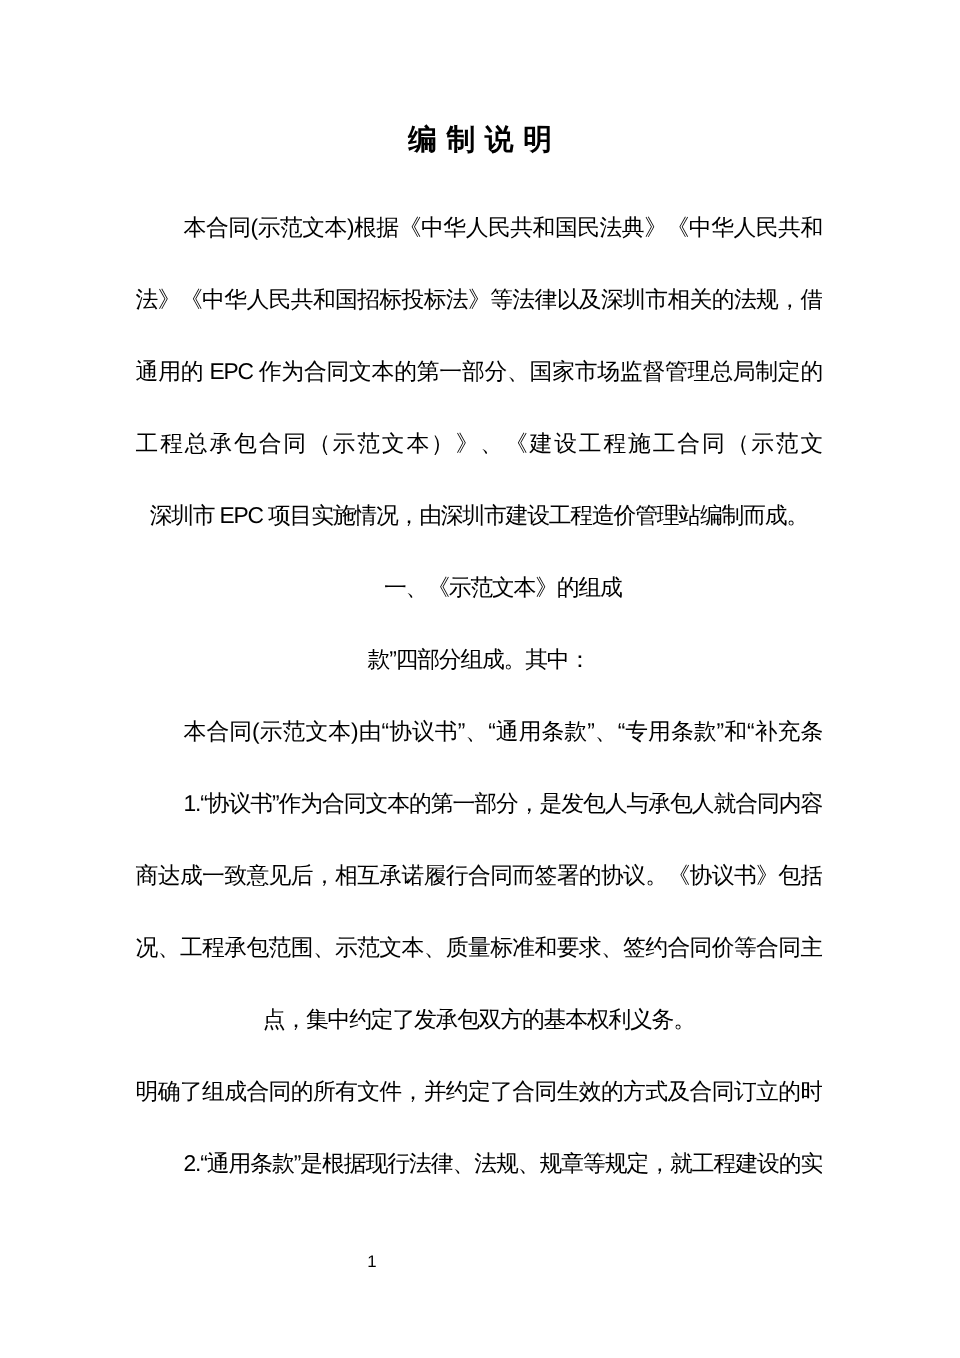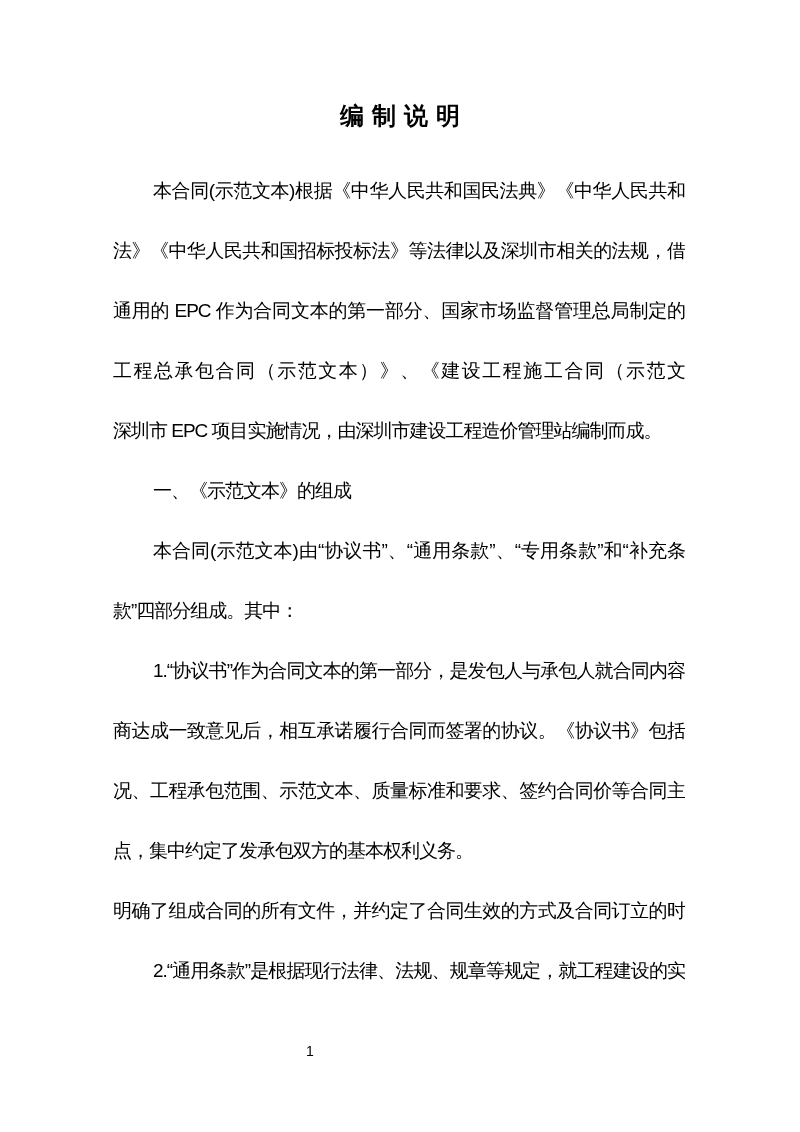--- a/index.html
+++ b/index.html
@@ -35,21 +35,21 @@
     top: 161px;
     left: 113px;
     width: 572px;
     font-size: 19px;
     line-height: 60px;
     letter-spacing: -1px;
   }
   .t-line {
     height: 60px;
     overflow: hidden;
-    text-align: left;
+    text-align: center;
   }
   .t-line.justify {
     text-align: justify;
     text-align-last: justify;
   }
   .t-line.indent {
     text-indent: 40px;
   }
   .page-number {
     position: absolute;
@@ -67,22 +67,22 @@
 <div class="sheet">
   <h1 class="doc-title">编制说明</h1>
 
   <div class="doc-body">
       <div class="t-line justify indent">本合同(示范文本)根据《中华人民共和国民法典》《中华人民共和国建筑</div>
       <div class="t-line justify">法》《中华人民共和国招标投标法》等法律以及深圳市相关的法规，借鉴国际</div>
       <div class="t-line justify">通用的 EPC 作为合同文本的第一部分、国家市场监督管理总局制定的《建设项目</div>
       <div class="t-line justify">工程总承包合同（示范文本）》、《建设工程施工合同（示范文本）》，结合</div>
       <div class="t-line">深圳市 EPC 项目实施情况，由深圳市建设工程造价管理站编制而成。</div>
       <div class="t-line indent">一、《示范文本》的组成</div>
+      <div class="t-line">款”四部分组成。其中：</div>
       <div class="t-line justify indent">本合同(示范文本)由“协议书”、“通用条款”、“专用条款”和“补充条</div>
-      <div class="t-line">款”四部分组成。其中：</div>
       <div class="t-line justify indent">1.“协议书”作为合同文本的第一部分，是发包人与承包人就合同内容协</div>
       <div class="t-line justify">商达成一致意见后，相互承诺履行合同而签署的协议。《协议书》包括工程概</div>
       <div class="t-line justify">况、工程承包范围、示范文本、质量标准和要求、签约合同价等合同主要内容，</div>
       <div class="t-line">点，集中约定了发承包双方的基本权利义务。</div>
       <div class="t-line justify">明确了组成合同的所有文件，并约定了合同生效的方式及合同订立的时间、地</div>
       <div class="t-line justify indent">2.“通用条款”是根据现行法律、法规、规章等规定，就工程建设的实施</div>
     </div>
 
   <div class="page-number">1</div>
 </div>

